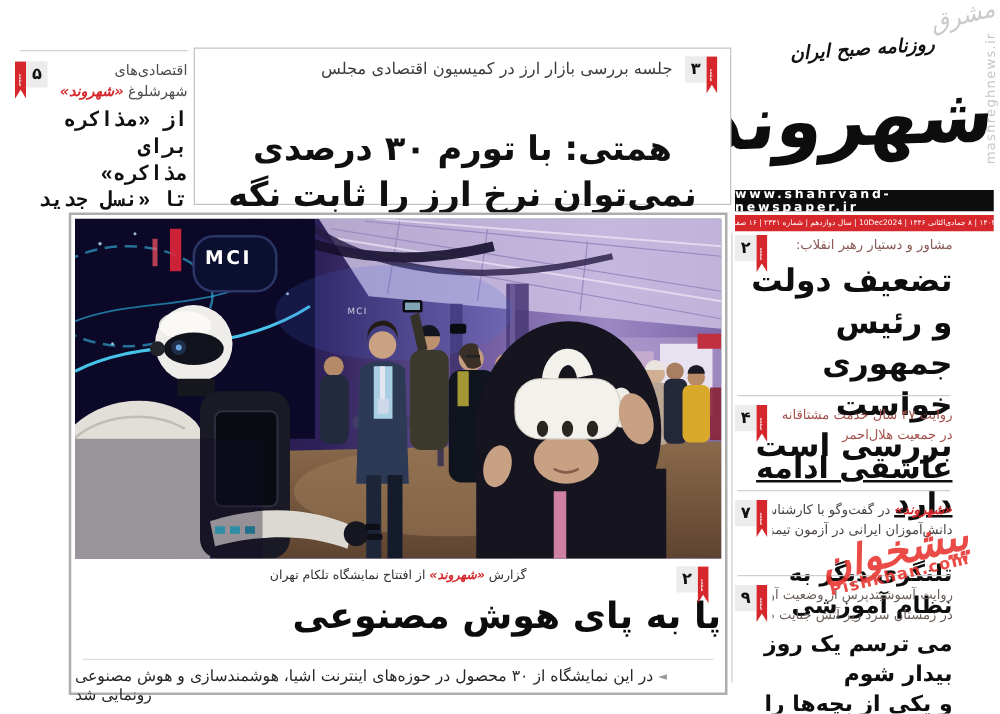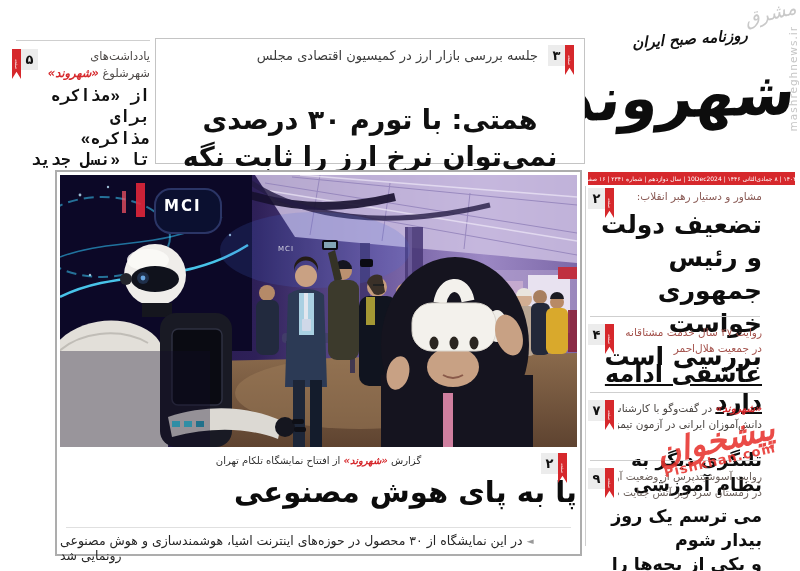--- a/index.html
+++ b/index.html
@@ -86,20 +86,21 @@
 
   <div class="abs wm-script">مشرق</div>
   <div class="abs wm-vert">mashreghnews.ir</div>
   <div class="abs stamp">
     <div class="s1">پیشخوان</div>
     <div class="s2">Pishkhan.com</div>
   </div>
 
   <div class="abs tagline">روزنامه صبح ایران</div>
   <div class="abs logo">شهروند</div>
+  <div class="abs urlbar">www.shahrvand-newspaper.ir</div>
   <div class="abs datebar">سه‌شنبه ۲۰ آذر ۱۴۰۳ | ۸ جمادی‌الثانی ۱۴۴۶ | 10Dec2024 | سال دوازدهم | شماره ۲۳۴۱ | ۱۶ صفحه | ۲۰۰۰ تومان</div>
 
   <div class="abs leadbox">
     <div class="badge" style="top:6px;right:10px;">
       <span class="rib">صفحه</span>
       <span class="num">۳</span>
     </div>
     <div class="kick">جلسه بررسی بازار ارز در کمیسیون اقتصادی مجلس</div>
     <div class="hl">
       <div>همتی: با تورم ۳۰ درصدی</div>
@@ -107,21 +108,21 @@
     </div>
   </div>
 
   <div class="abs notes" style="height:130px;">
     <div class="toprule"></div>
     <div class="badge" style="top:9px;right:auto;left:0;">
       <span class="num">۵</span>
       <span class="rib">صفحه</span>
     </div>
     <div class="kick">
-      <div>یادداشت‌های</div>
+      <div>اقتصادی‌های</div>
       <div>
         <span>شهرشلوغ</span>
         <span class="red-logo">«شهروند»</span>
       </div>
     </div>
     <div class="hl">
       <div>از «مذاکره برای</div>
       <div>مذاکره»</div>
       <div>تا «نسل جدید</div>
       <div>پروژه بگیران»!</div>

